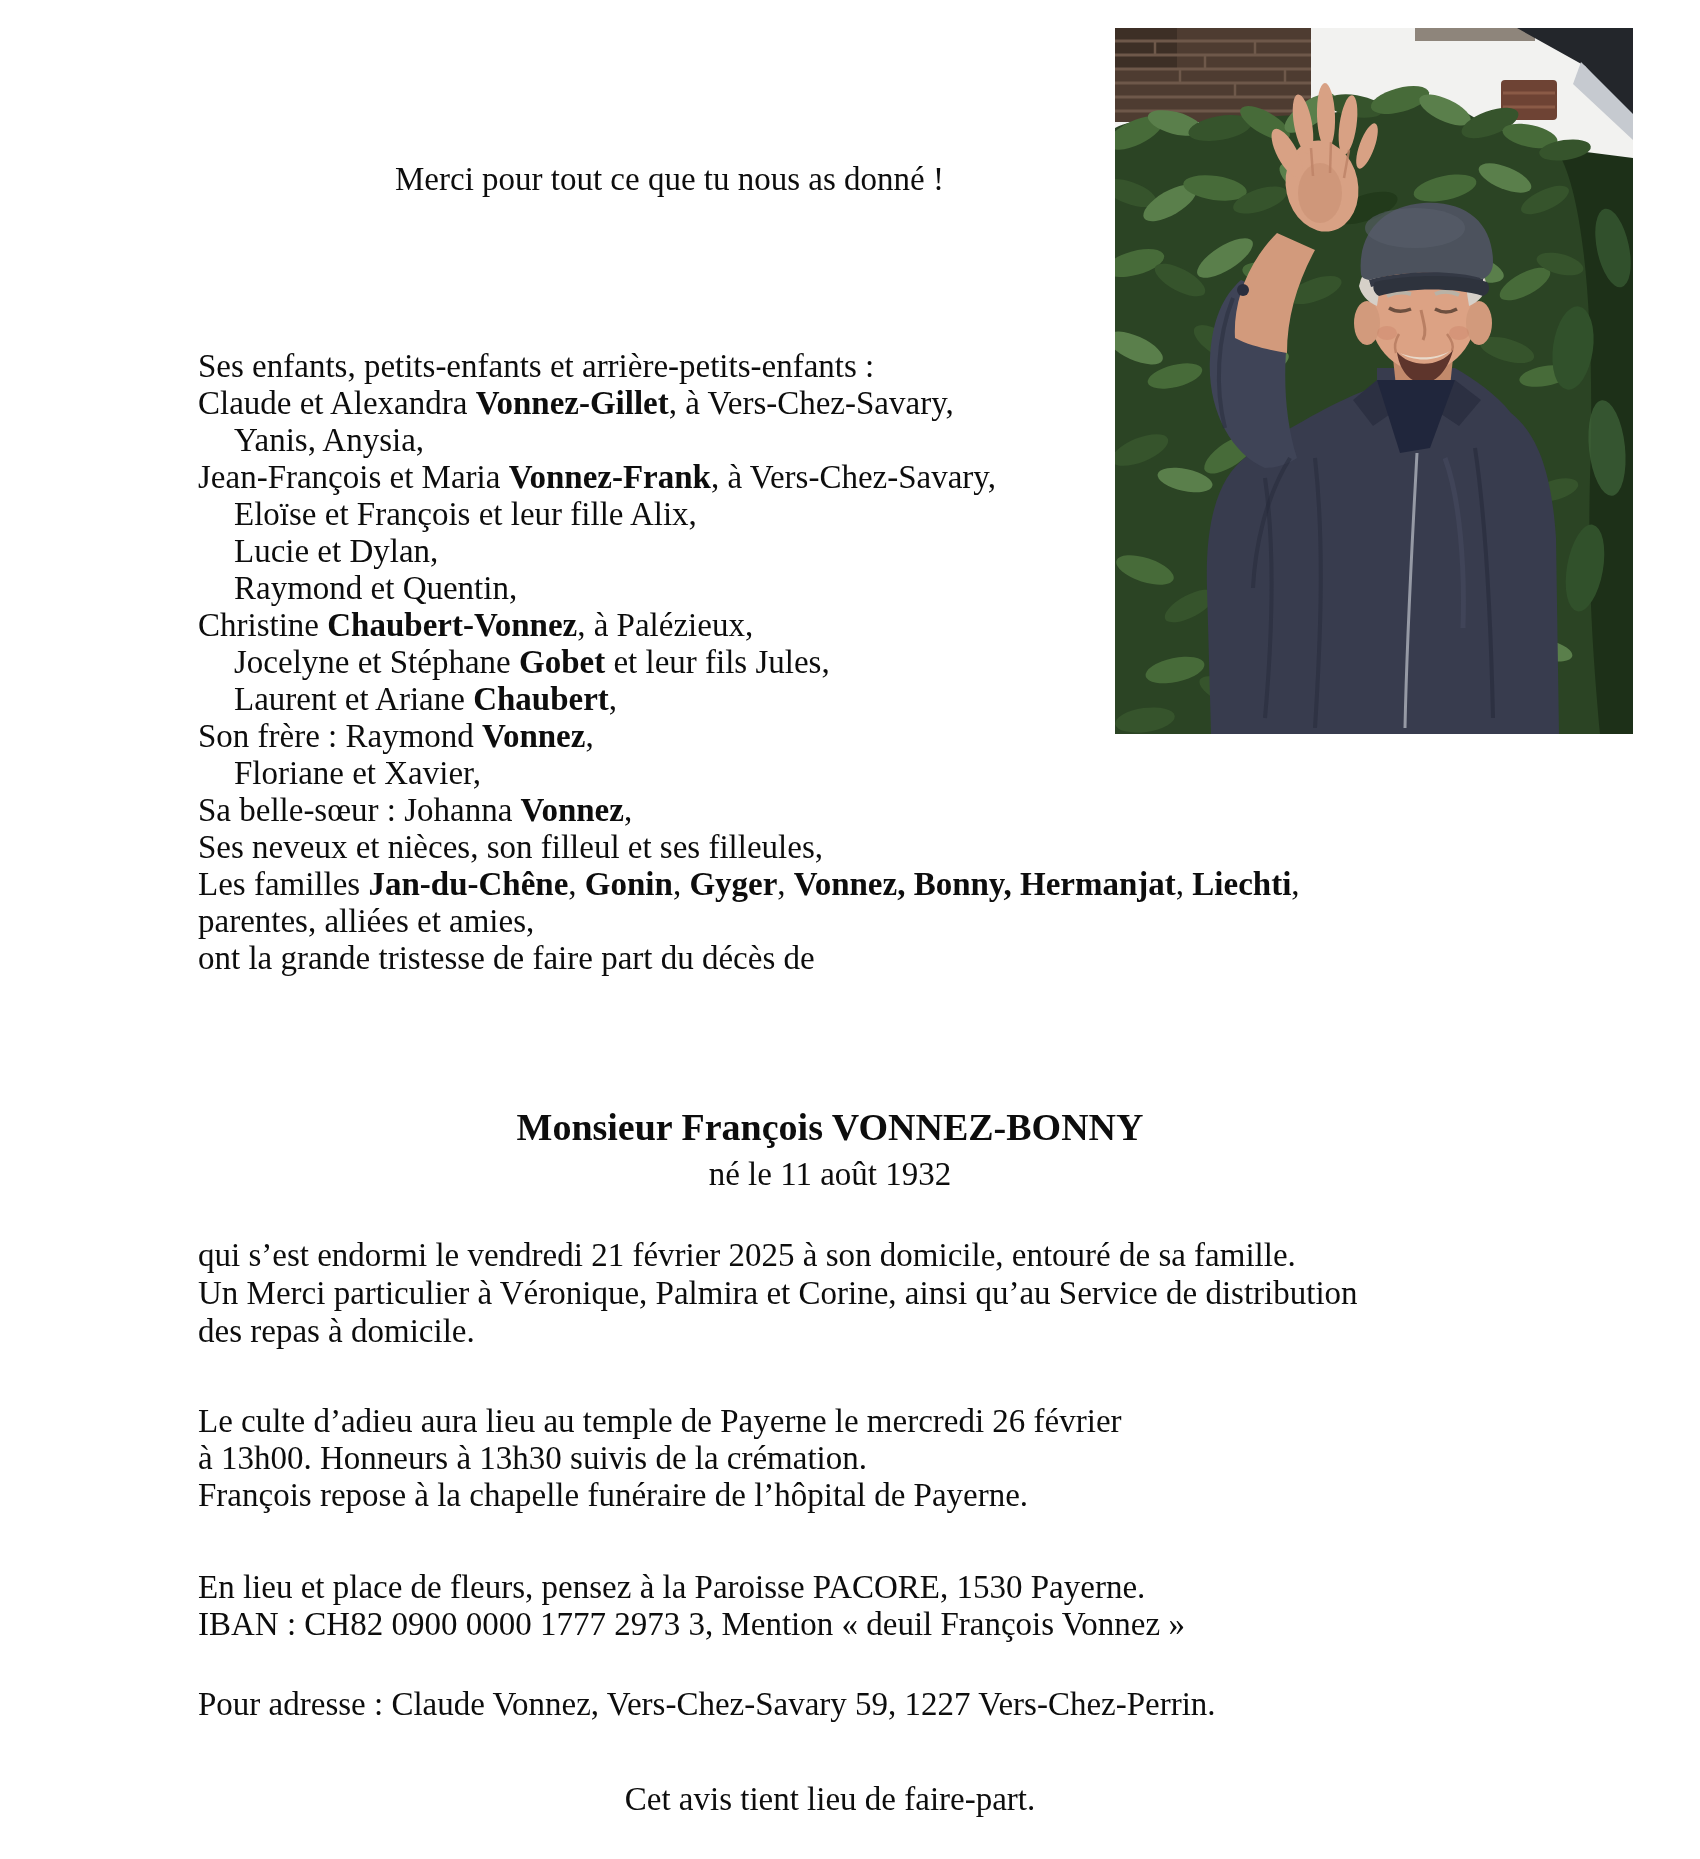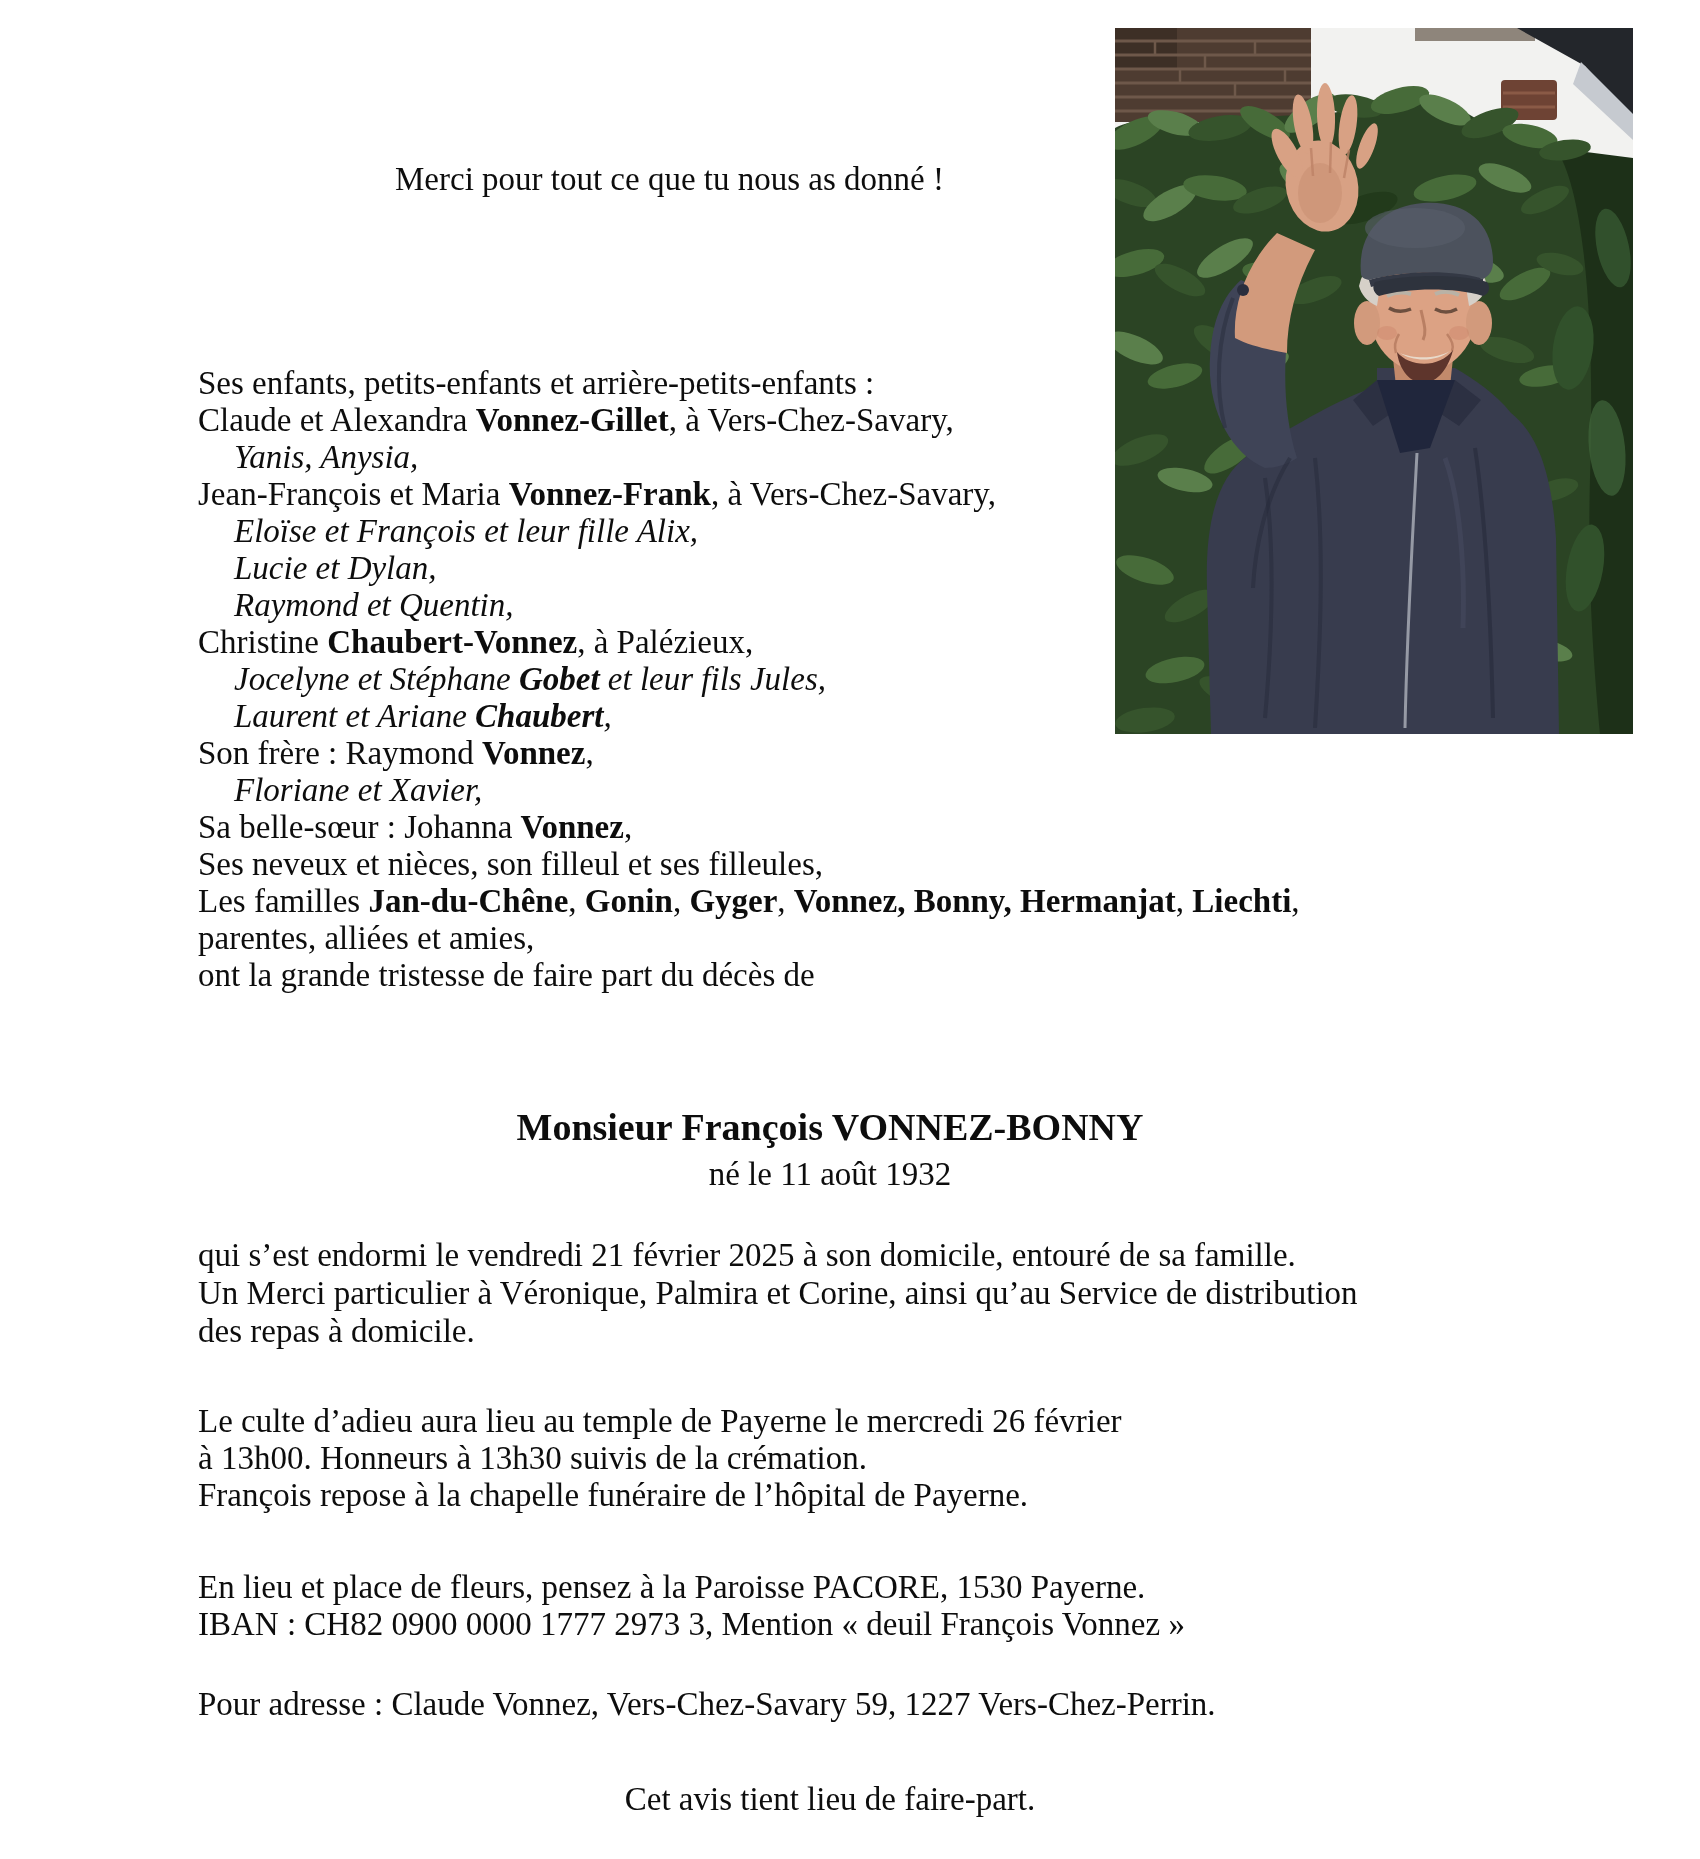--- a/index.html
+++ b/index.html
@@ -8,25 +8,25 @@
     font-family:"Liberation Serif", serif; color:#0d0d0d; overflow:hidden;
   }
   .quote {
     position:absolute; left:395px; top:161px;
     font-size:33px; line-height:37px; white-space:nowrap;
   }
   .photo {
     position:absolute; left:1115px; top:28px; width:518px; height:706px;
   }
   .family {
-    position:absolute; left:198px; top:365px;
+    position:absolute; left:198px; top:348px;
     font-size:33px; line-height:37px; white-space:nowrap;
   }
   .family .line { height:37px; }
-  .family .indent { padding-left:36px;font-style:italic; }
+  .family .indent { padding-left:36px; }
   .b { font-weight:bold; }
   .centered {
     position:absolute; left:198px; width:1264px; text-align:center; white-space:nowrap;
   }
   .title { top:1105px; font-size:38px; font-weight:bold; line-height:44px; }
   .subtitle { top:1156px; font-size:33px; line-height:37px; }
   .para {
     position:absolute; left:198px; font-size:33px; line-height:37px; white-space:nowrap;
   }
   #p1 { top:1236px; line-height:38px; }

